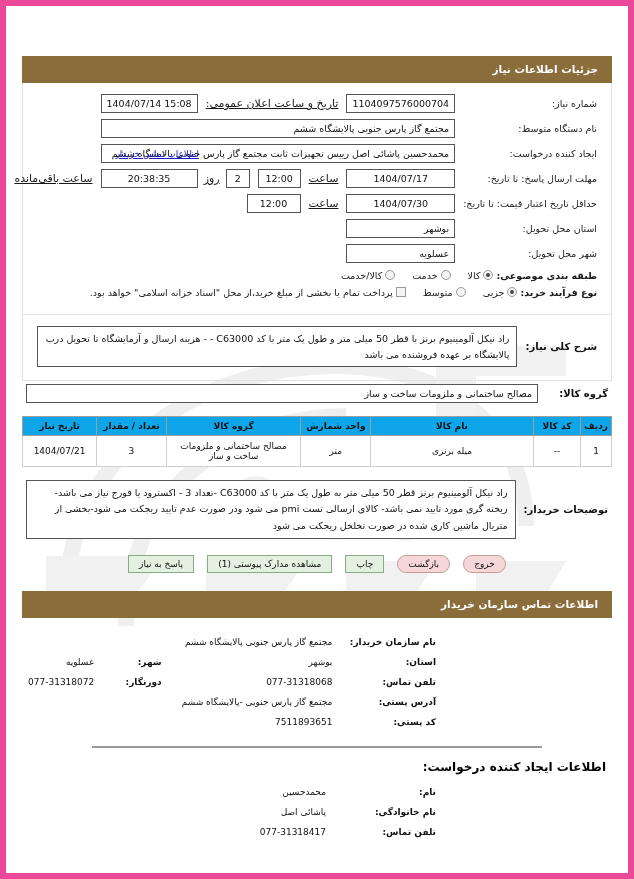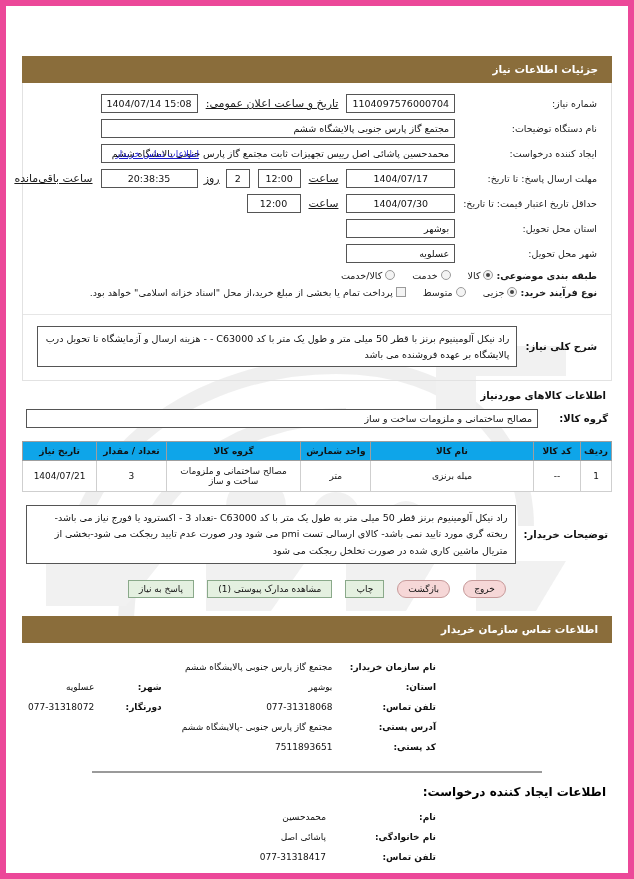--- a/index.html
+++ b/index.html
@@ -194,21 +194,21 @@
             <td style="width:160px;">
               <div class="fld ltr">1104097576000704</div>
             </td>
             <td class="inline-lbl" style="width:150px;">تاریخ و ساعت اعلان عمومی:</td>
             <td style="width:110px;">
               <div class="fld ltr">1404/07/14 15:08</div>
             </td>
             <td></td>
           </tr>
           <tr>
-            <td class="lbl">نام دستگاه توضیحات:</td>
+            <td class="lbl">نام دستگاه متوسط:</td>
             <td colspan="3">
               <div class="fld">مجتمع گاز پارس جنوبی پالایشگاه ششم</div>
             </td>
             <td></td>
           </tr>
           <tr>
             <td class="lbl">ایجاد کننده درخواست:</td>
             <td colspan="3">
               <div class="fld fld-wrap">
                 <span>محمدحسین پاشائی اصل رییس تجهیزات ثابت مجتمع گاز پارس جنوبی پالایشگاه ششم</span>
@@ -322,21 +322,20 @@
           <td class="side-label" style="width:70px;">شرح کلی نیاز:</td>
           <td>
                   <div class="desc-box">راد نیکل آلومینیوم برنز با قطر 50 میلی متر و طول یک متر با کد C63000  -  -  هزینه ارسال و آزمایشگاه تا تحویل درب پالایشگاه بر عهده فروشنده می باشد</div>
                 </td>
         </tr>
             </tbody>
           </table>
       </div>
     </div>
 
-    <div class="sec-title">اطلاعات کالاهای موردنیاز</div>
 
     <div style="margin:0 16px;">
       <table class="frm">
           <tbody>
             <tr>
         <td class="side-label" style="width:70px;">گروه کالا:</td>
         <td>
                 <div class="fld">مصالح ساختمانی و ملزومات ساخت و ساز</div>
               </td>
       </tr>

